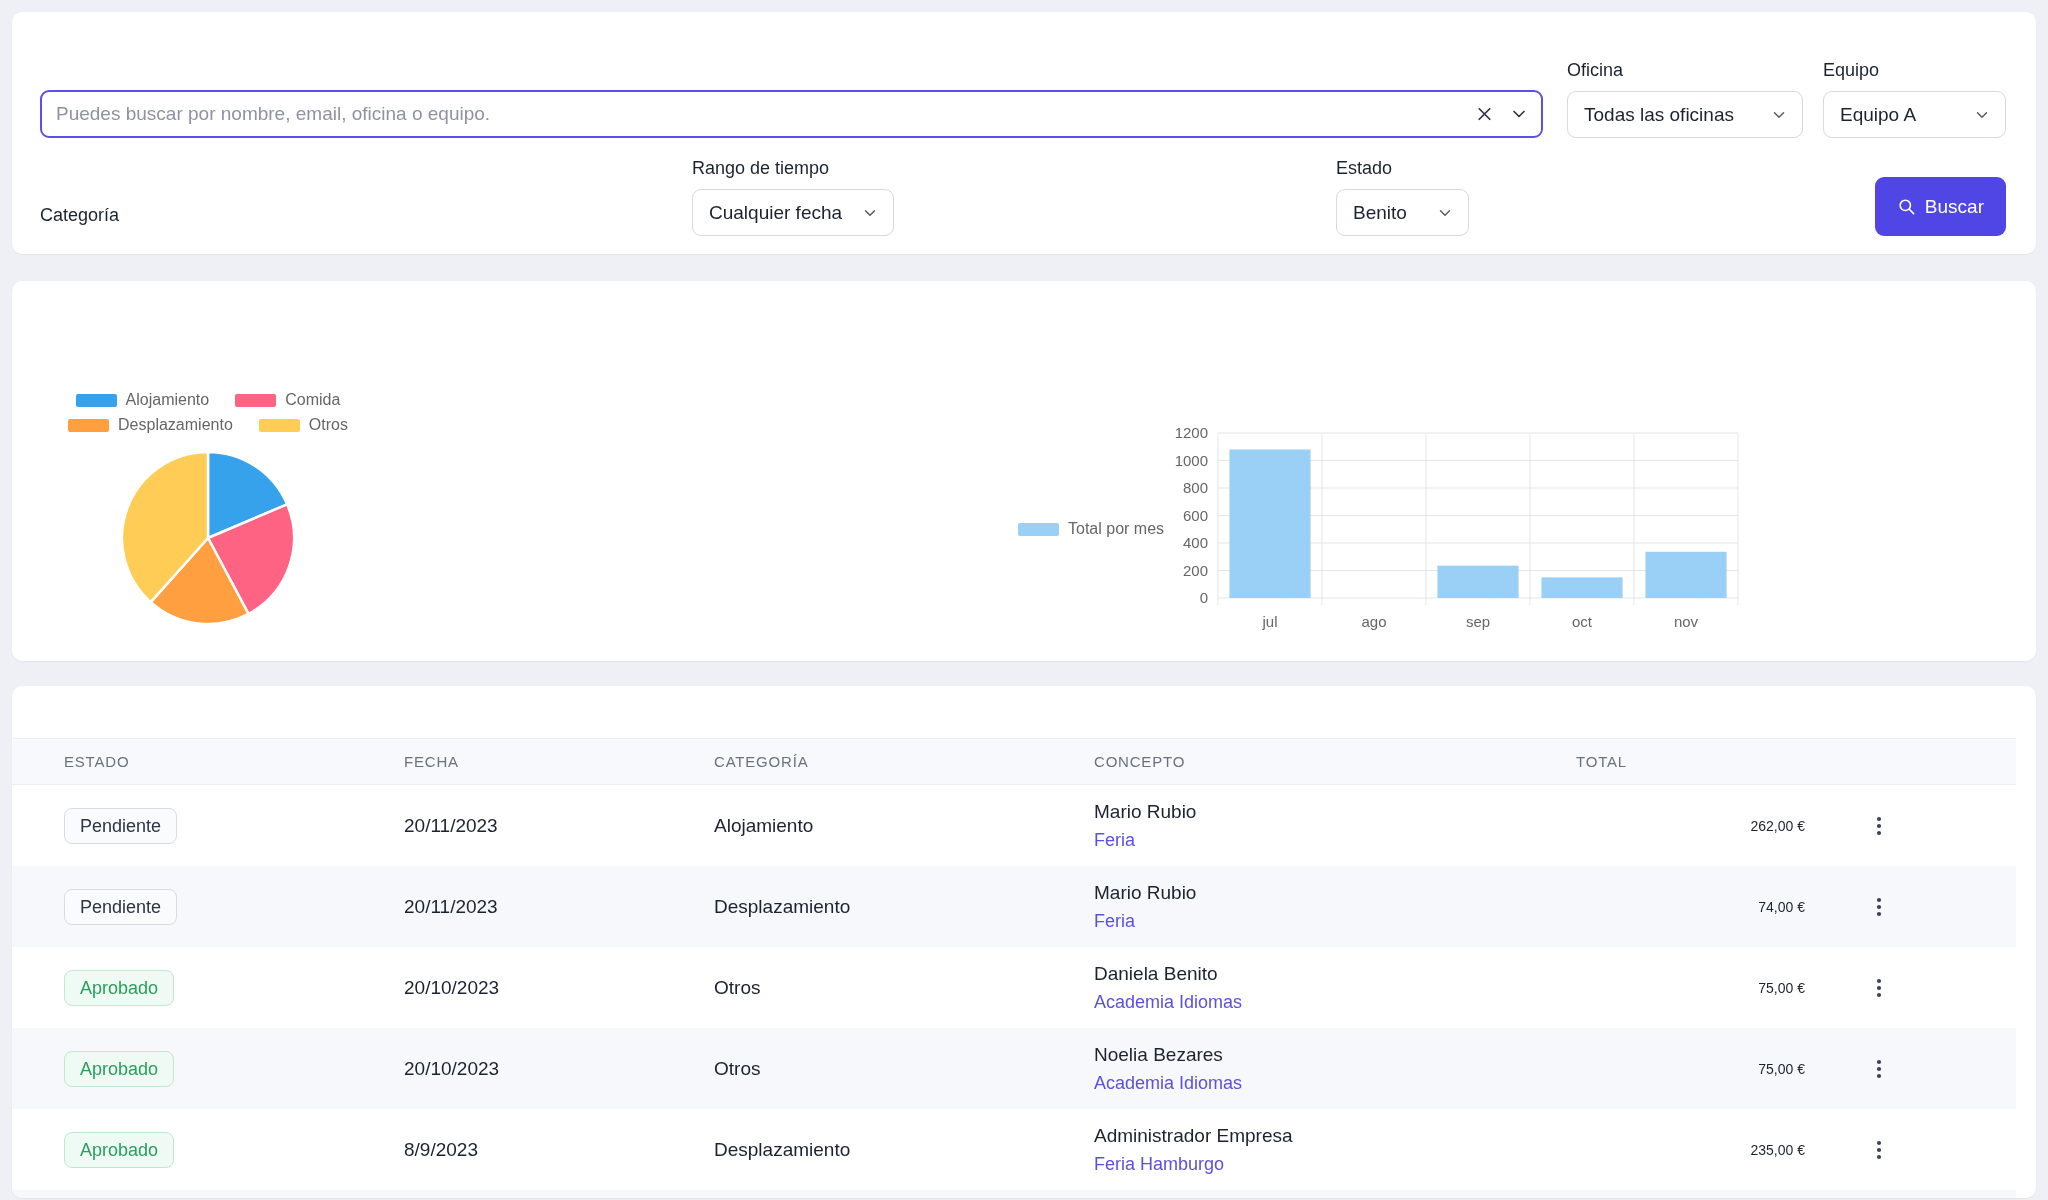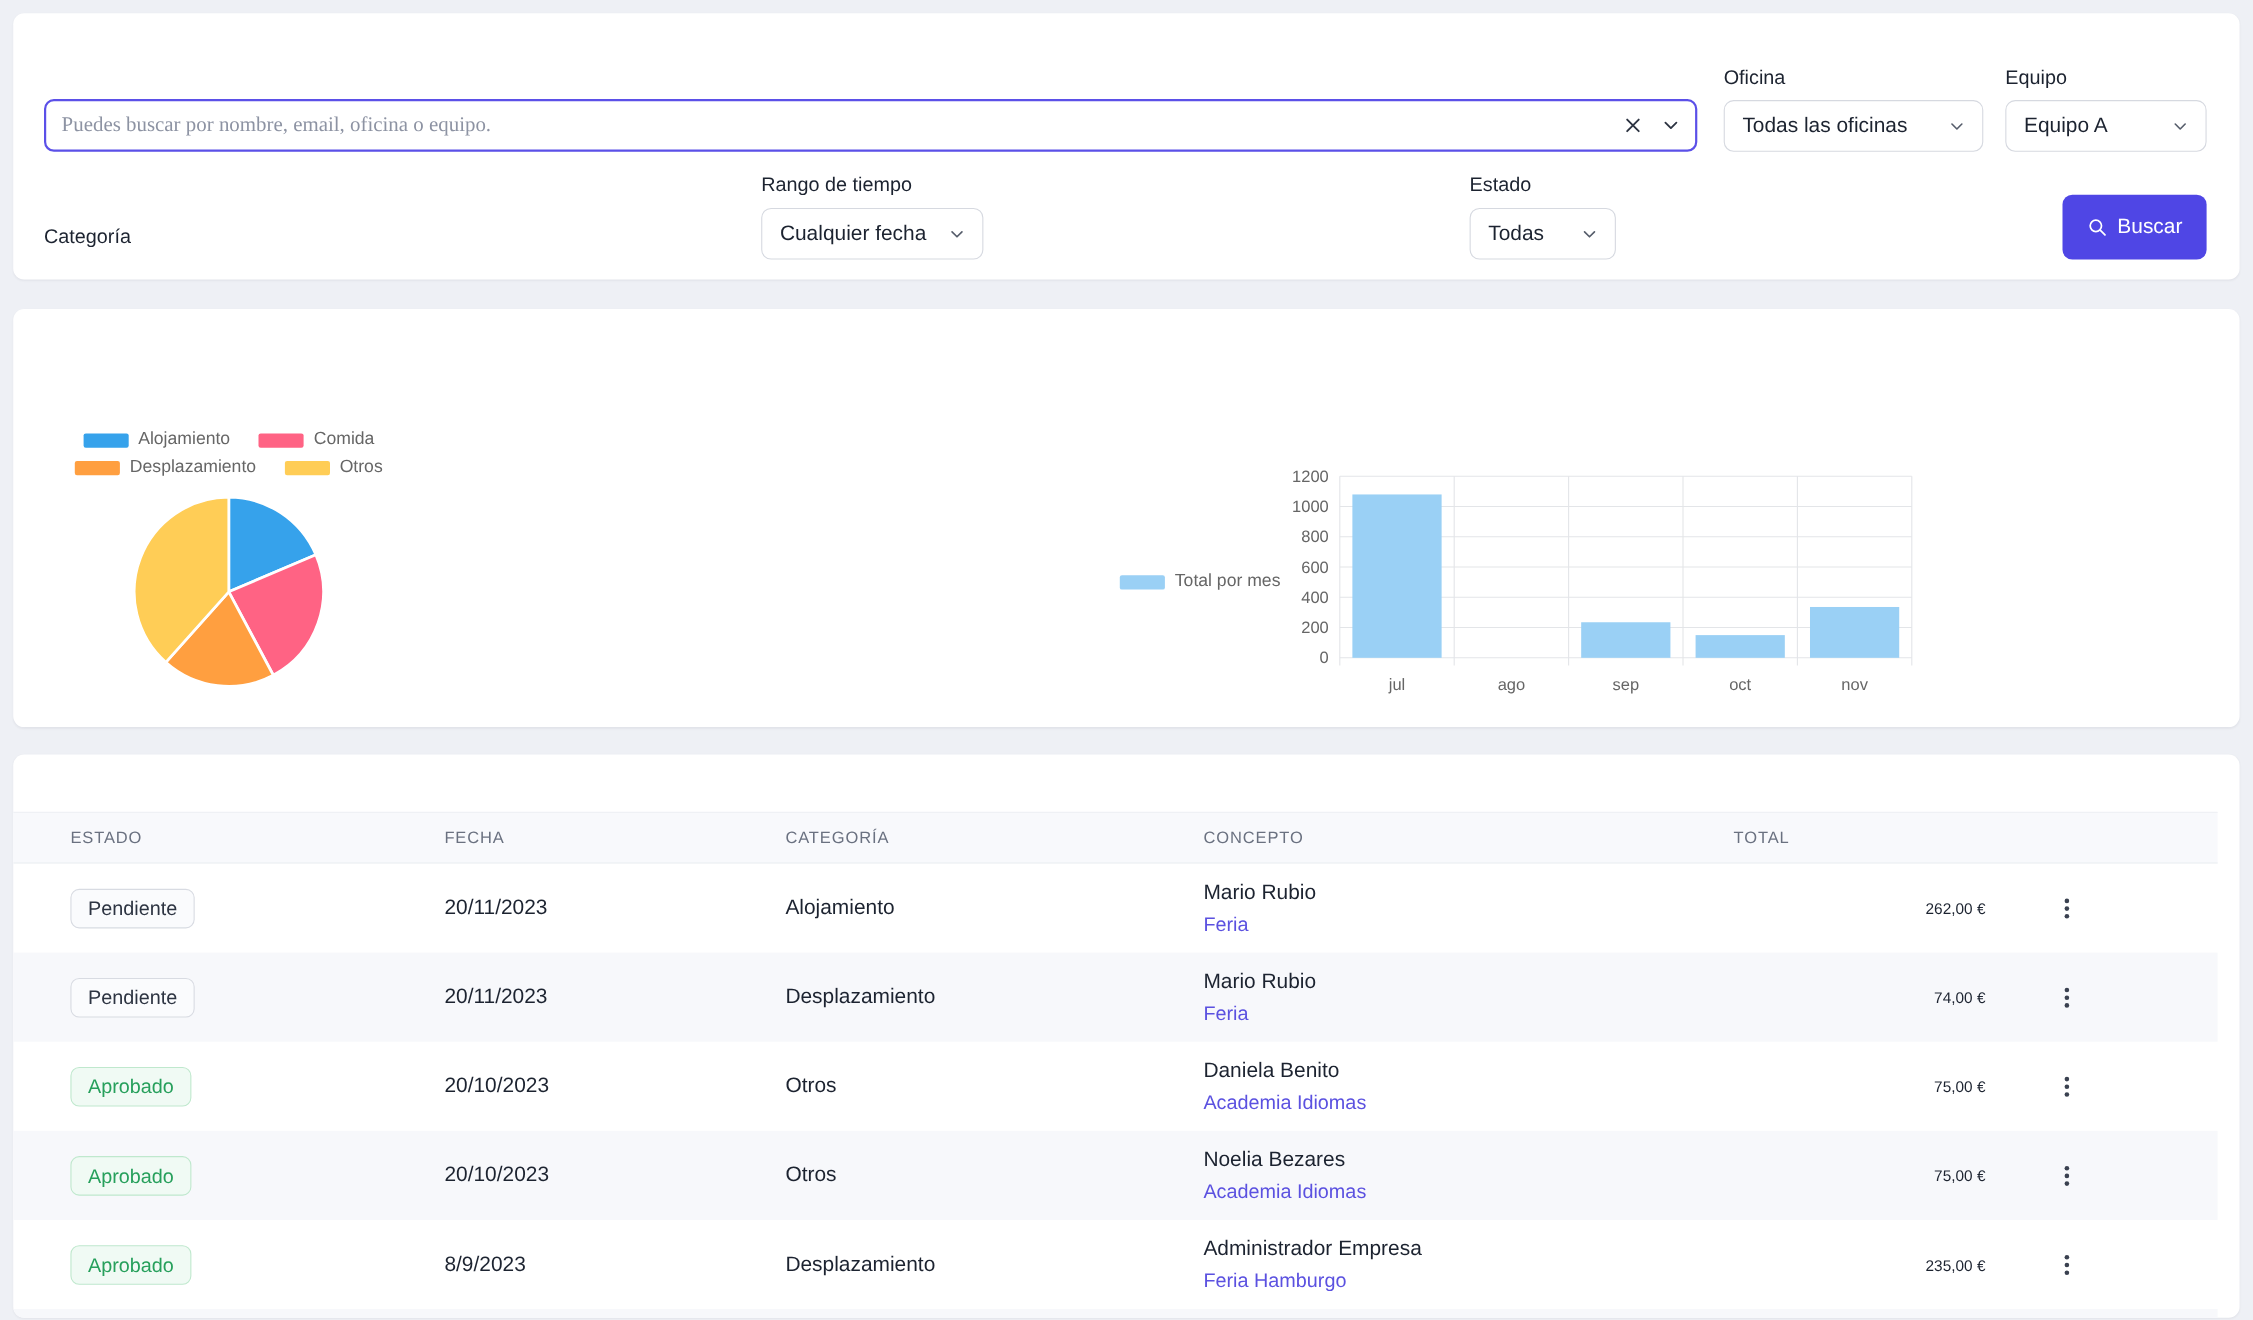--- a/index.html
+++ b/index.html
@@ -12,21 +12,21 @@
   .page { width:2048px; height:1200px; position:relative; }
   .card {
     background:#fff; border-radius:10px;
     box-shadow:0 1px 2px rgba(16,24,40,.05);
     margin:0 12px;
   }
 
   
   .filters-card { margin-top:12px; padding:48px 30px 18px 28px; }
   .frow-a { display:flex; align-items:flex-end; }
-  .search-wrap { position:relative; flex:1; margin-right:24px;font-family:Liberation Serif, serif; }
+  .search-wrap { position:relative; flex:1; margin-right:24px; }
   .search-input {
     width:100%; height:48px; border:2px solid #5b50e8; border-radius:9px;
     padding:0 96px 0 14px; font-size:19px; color:#1c2330; outline:none;
     font-family:inherit; background:#fff;
   }
   .search-input::placeholder { color:#8d93a3; }
   .in-icon { position:absolute; top:50%; transform:translateY(-50%); background:none; border:none; cursor:pointer; display:flex; align-items:center; }
   .in-icon.clear { right:48px; }
   .in-icon.expand { right:14px; }
   .field label { display:block; font-size:18px; color:#1c2330; margin-bottom:10px; }
@@ -129,21 +129,21 @@
         <div class="select w-rango">
           <span>Cualquier fecha</span>
           <svg width="18" height="18" viewBox="0 0 24 24" fill="none" stroke="#565d6b" stroke-width="2" stroke-linecap="round" stroke-linejoin="round">
               <path d="M6 9l6 6 6-6"></path>
             </svg>
         </div>
       </div>
       <div class="field">
         <label>Estado</label>
         <div class="select w-estado">
-          <span>Todas</span>
+          <span>Benito</span>
           <svg width="18" height="18" viewBox="0 0 24 24" fill="none" stroke="#565d6b" stroke-width="2" stroke-linecap="round" stroke-linejoin="round">
               <path d="M6 9l6 6 6-6"></path>
             </svg>
         </div>
       </div>
       <button class="buscar-btn">
         <svg width="19" height="19" viewBox="0 0 24 24" fill="none" stroke="#fff" stroke-width="2" stroke-linecap="round">
             <circle cx="10.5" cy="10.5" r="6.5"></circle>
             <path d="M15.5 15.5L21 21"></path>
           </svg>

